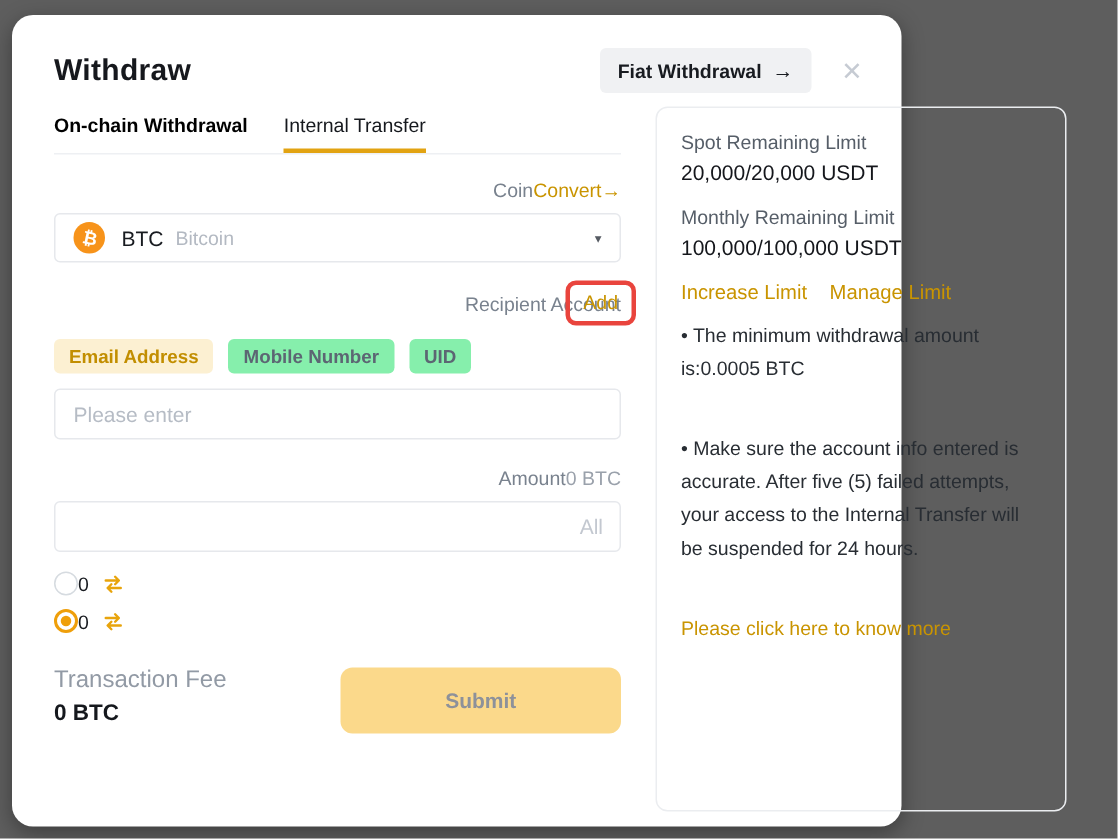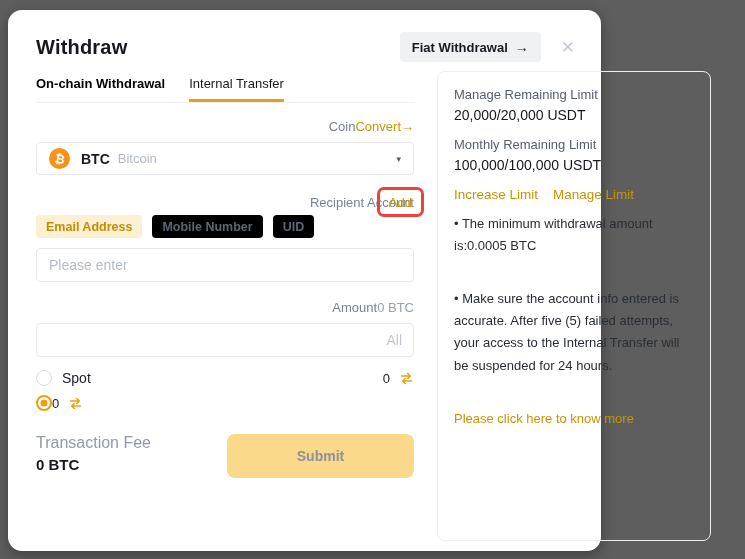--- a/index.html
+++ b/index.html
@@ -40,34 +40,34 @@
     margin-top: 8px; height: 33px; border: 1px solid #e6e8ec; border-radius: 4px;
     display: flex; align-items: center; padding: 0 12px; cursor: pointer;
   }
   .btc-ic {
     width: 21px; height: 21px; border-radius: 50%; background: #f7931a;
     color: #fff; font-size: 12px; font-weight: 700;
     display: flex; align-items: center; justify-content: center;
     font-family: "DejaVu Sans", sans-serif;
   }
   .btc-ic span { transform: rotate(12deg); display: block; }
-  .coin-sym { margin-left: 11px; font-size: 14px; font-weight: 700; color: #181b20; }
+  .coin-sym { margin-left: 11px; font-size: 14px; font-weight: 400; color: #181b20; }
   .coin-name { margin-left: 8px; font-size: 13px; color: #b3b9c2; }
   .caret { margin-left: auto; font-size: 9px; color: #555a62; }
   .row-recipient { margin-top: 18px; position: relative; height: 18px; }
   .add-box {
     position: absolute; right: -10px; top: 50%; transform: translateY(-50%);
     border: 3px solid #e9443d; border-radius: 7px; padding: 3px 9px; cursor: pointer;
   }
   .add-box .link { font-weight: 500; }
-  .pills { margin-top: 4px; display: flex; gap: 10px; }
+  .pills { margin-top: 15px; display: flex; gap: 10px; }
   .pill {
     height: 23px; padding: 0 10px; border-radius: 4px;
     display: inline-flex; align-items: center;
-    font-size: 12.5px; font-weight: 600; color: #5c6673; background: #000000; cursor: pointer;
+    font-size: 12.5px; font-weight: 600; color: #5c6673; background: #86efac; cursor: pointer;
   }
   .pill.active { background: #fcf0d2; color: #c28e00; }
   .text-input {
     margin-top: 10px; width: 100%; height: 34px;
     border: 1px solid #e6e8ec; border-radius: 4px;
     font-size: 14px; padding: 0 12px; outline: none;
     font-family: "Liberation Sans", sans-serif; color: #1b1e23;
   }
   .text-input::placeholder { color: #b6bcc5; }
   .row-amount { margin-top: 18px; }
@@ -167,21 +167,20 @@
       <span class="bal">0 BTC</span>
     </div>
 
     <div class="amount-wrap">
       <input class="text-input" type="text" style="">
       <span class="all-btn">All</span>
     </div>
 
     <div class="acct-row">
       <span class="radio"></span>
-      <span class="acct-lbl">Spot</span>
       <span class="acct-val">0</span>
       <span class="swap">
         <svg width="15" height="15" viewBox="0 0 24 24" fill="none" stroke="#e8a40c" stroke-width="2.6" stroke-linecap="round" stroke-linejoin="round">
           <path d="M4 8h13 M14 4l4 4-4 4"></path>
             <path d="M20 16H7 M10 12l-4 4 4 4"></path>
         </svg>
       </span>
     </div>
 
     <div class="acct-row">
@@ -199,21 +198,21 @@
       <div>
         <div class="fee-lbl">Transaction Fee</div>
         <div class="fee-val">0 BTC</div>
       </div>
       <button class="submit-btn">Submit</button>
     </div>
 
   </div>
 
   <div class="right-panel">
-    <div class="rp-lbl">Manage Remaining Limit</div>
+    <div class="rp-lbl">Spot Remaining Limit</div>
     <div class="rp-val">20,000/20,000 USDT</div>
     <div class="rp-lbl">Monthly Remaining Limit</div>
     <div class="rp-val">100,000/100,000 USDT</div>
     <div class="rp-links">
       <span class="link">Increase Limit</span>
       <span class="link">Manage Limit</span>
     </div>
     <div class="rp-note">• The minimum withdrawal amount is:0.0005 BTC</div>
     <div class="rp-note second">• Make sure the account info entered is accurate. After five (5) failed attempts, your access to the Internal Transfer will be suspended for 24 hours.</div>
     <div class="rp-more">

